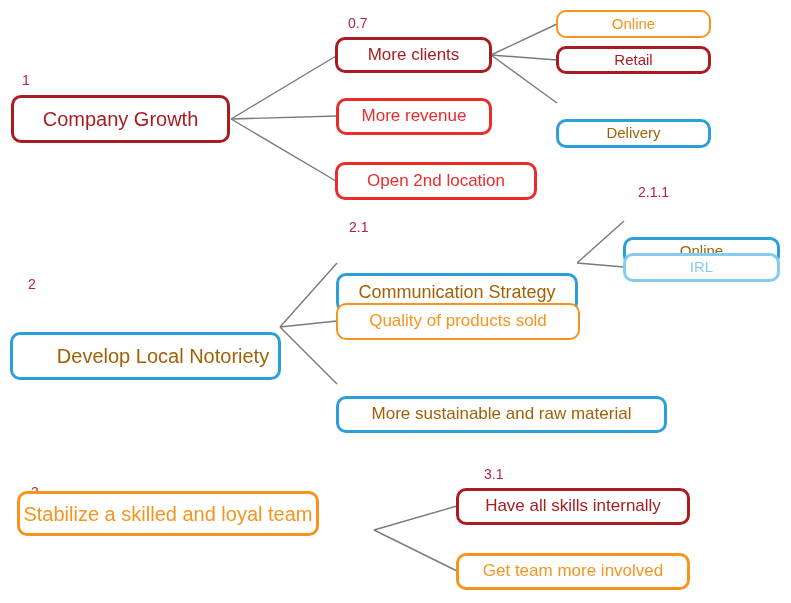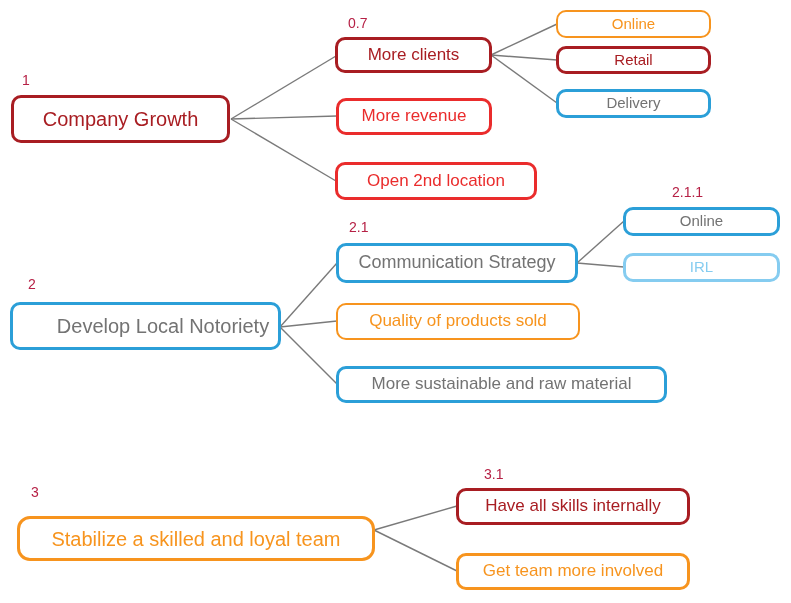--- a/index.html
+++ b/index.html
@@ -43,47 +43,47 @@
     color: #b62045;
     white-space: nowrap;
   }
   .fs20 { font-size: 20px; }
   .fs18 { font-size: 18px; }
   .fs17 { font-size: 17px; }
   .fs15 { font-size: 15px; }
   .c-darkred  { border-color: #a81d22; color: #a81d22; }
   .c-red      { border-color: #ea2c2c; color: #ea2c2c; }
   .c-orange   { border-color: #f7941e; color: #f7941e; }
-  .c-blue     { border-color: #2b9fd8; color: #737373; }
+  .c-blue     { border-color: #2b9fd8; color: #a16207; margin-top: 30px; }
   .c-lightblue{ border-color: #85ccf0; color: #85ccf0; }
 
   
   #n-company-growth        { left: 11px;  top: 95px;  width: 219px; height: 48px; }
   #n-more-clients          { left: 335px; top: 37px;  width: 157px; height: 36px; }
   #n-online-clients        { left: 556px; top: 10px;  width: 155px; height: 28px; border-width: 2px; }
   #n-retail                { left: 556px; top: 46px;  width: 155px; height: 28px; }
   #n-delivery              { left: 556px; top: 89px;  width: 155px; height: 29px; }
   #n-more-revenue          { left: 336px; top: 98px;  width: 156px; height: 37px; }
   #n-open-2nd-location     { left: 335px; top: 162px; width: 202px; height: 38px; }
   #n-develop-notoriety     { left: 10px;  top: 302px; width: 271px; height: 48px; padding-left: 35px; }
   #n-communication-strategy{ left: 336px; top: 243px; width: 242px; height: 40px; }
   #n-online-communication  { left: 623px; top: 207px; width: 157px; height: 29px; }
   #n-irl                   { left: 623px; top: 253px; width: 157px; height: 29px; }
   #n-quality-products      { left: 336px; top: 303px; width: 244px; height: 37px; border-width: 2.5px; }
   #n-sustainable-material  { left: 336px; top: 366px; width: 331px; height: 37px; }
-  #n-stabilize-team        { left: 17px;  top: 516px; width: 358px; height: 45px; border-radius: 13px; }
+  #n-stabilize-team        { left: 17px;  top: 491px; width: 302px; height: 45px; }
   #n-skills-internally     { left: 456px; top: 488px; width: 234px; height: 37px; }
   #n-team-involved         { left: 456px; top: 553px; width: 234px; height: 37px; }
 
   
   #l-1   { left: 22px;  top: 72px;  }
   #l-1-1 { left: 348px; top: 15px;  }
   #l-2   { left: 28px;  top: 276px; }
   #l-2-1 { left: 349px; top: 219px; }
-  #l-2-1-1 { left: 672px; top: 184px; }
+  #l-2-1-1 { left: 638px; top: 184px; }
   #l-3   { left: 31px;  top: 484px; }
   #l-3-1 { left: 468px; top: 466px; margin-left: 16px; }
 </style>
 </head>
 <body>
 
 <div class="canvas">
 
   <svg class="links" width="791" height="603" viewBox="0 0 791 603">
     <g stroke="#7a7a7a" stroke-width="1.4" fill="none">

